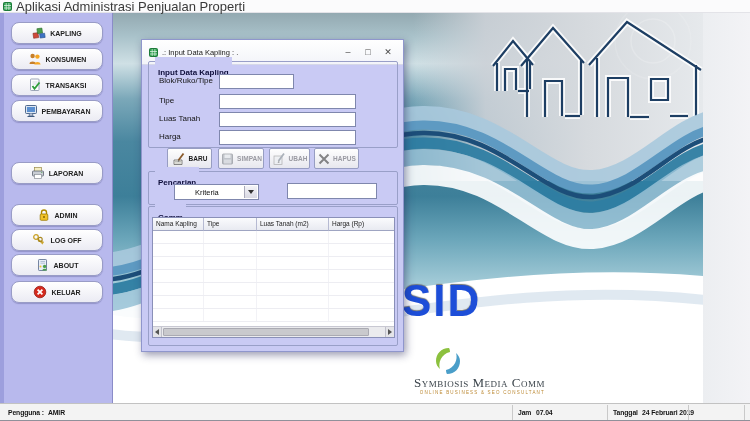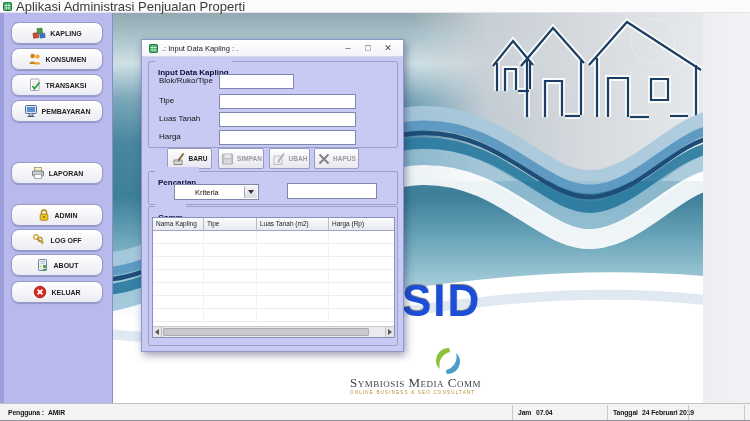--- a/index.html
+++ b/index.html
@@ -12,38 +12,38 @@
   .titlebar .ttext { font-size:13px; color:#3a3a3a; }
 
   
   .desktop { position:absolute; left:0; top:13px; width:750px; height:390px; background:#fff; z-index:0; }
   .photo { position:absolute; left:113px; top:0; width:590px; height:390px; }
   .rightstrip { position:absolute; left:703px; top:0; width:47px; height:390px; background:linear-gradient(90deg,#eceef1,#f3f3f6); }
 
   .sid { position:absolute; left:402px; top:276px; z-index:1; font-size:44px; font-weight:bold; letter-spacing:2px; color:#1d4ed8; text-shadow:0 1px 0 #ffffff, 0 -1px 1px #6e7378; }
   .sid-sub { position:absolute; left:401px; top:316px; z-index:1; font-size:15px; font-weight:bold; color:#f4a31d; text-shadow:0 1px 0 rgba(255,255,255,.7); }
 
-  .smc { position:absolute; left:350px; top:346px; width:195px; z-index:1; text-align:left; }
+  .smc { position:absolute; left:350px; top:346px; width:195px; z-index:1; text-align:right; }
   .smc .swirl { display:block; margin:0 auto 1px auto; }
   .smc-title { font-family:"Liberation Serif", serif; font-variant:small-caps; font-size:13px; color:#3c454c; letter-spacing:0.5px; line-height:12px; }
   .smc-tag { font-size:4.5px; color:#bd8a35; letter-spacing:1.2px; margin-top:1px; }
 
   
   .sidebar { position:absolute; left:0; top:13px; width:113px; height:390px; z-index:2;
     background:linear-gradient(90deg,#9d9fdd 0px,#9d9fdd 4px,#b8b9ed 4px); border-right:1px solid #8a8cc8; }
   .sbtn { position:absolute; left:11px; width:92px; height:22px; border-radius:8px; border:1px solid #999cc6;
     background:linear-gradient(#ffffff,#ebebf3); box-shadow:0 1px 1px rgba(60,60,120,.3);
     display:flex; align-items:center; justify-content:center; gap:4px; cursor:pointer; }
   .sbtn span { font-size:7px; font-weight:bold; color:#222; }
 
   
   .dialog { position:absolute; left:141px; top:39px; width:263px; height:313px; z-index:3;
     background:#c9caf4; border:1px solid #8f96cc; box-shadow:2px 3px 8px rgba(30,30,80,.45); }
   .dtitle { position:absolute; left:0; top:0; width:100%; height:17px; background:linear-gradient(#ffffff,#f3f4f9);
-    border-bottom:1px solid #d6d8e8; display:flex; align-items:center; gap:4px; padding:4px 7px; }
+    border-bottom:1px solid #d6d8e8; display:flex; align-items:center; gap:4px; padding:12px 7px; }
   .dtitle .dtext { font-size:7.5px; color:#1a1a1a; flex:1; }
   .wbtn { font-size:9px; color:#4a4a4a; width:16px; text-align:center; cursor:pointer; line-height:16px; }
 
   .groupbox { position:absolute; border:1px solid #999fc8; border-radius:2px; }
   .glabel { position:absolute; top:-5px; left:6px; background:#c9caf4; padding:11px 3px; font-size:8px; font-weight:bold; color:#0d0d3a; line-height:9px; }
 
   .flabel { position:absolute; left:10px; font-size:8px; color:#141414; }
   .tinput { position:absolute; height:15px; background:#fff; border:1px solid #7f87ad; font-size:8px; padding:0 3px; font-family:"Liberation Sans",sans-serif; }
 
   .abtn { position:absolute; top:108px; height:21px; border:1px solid #979dc2; border-radius:2px;

